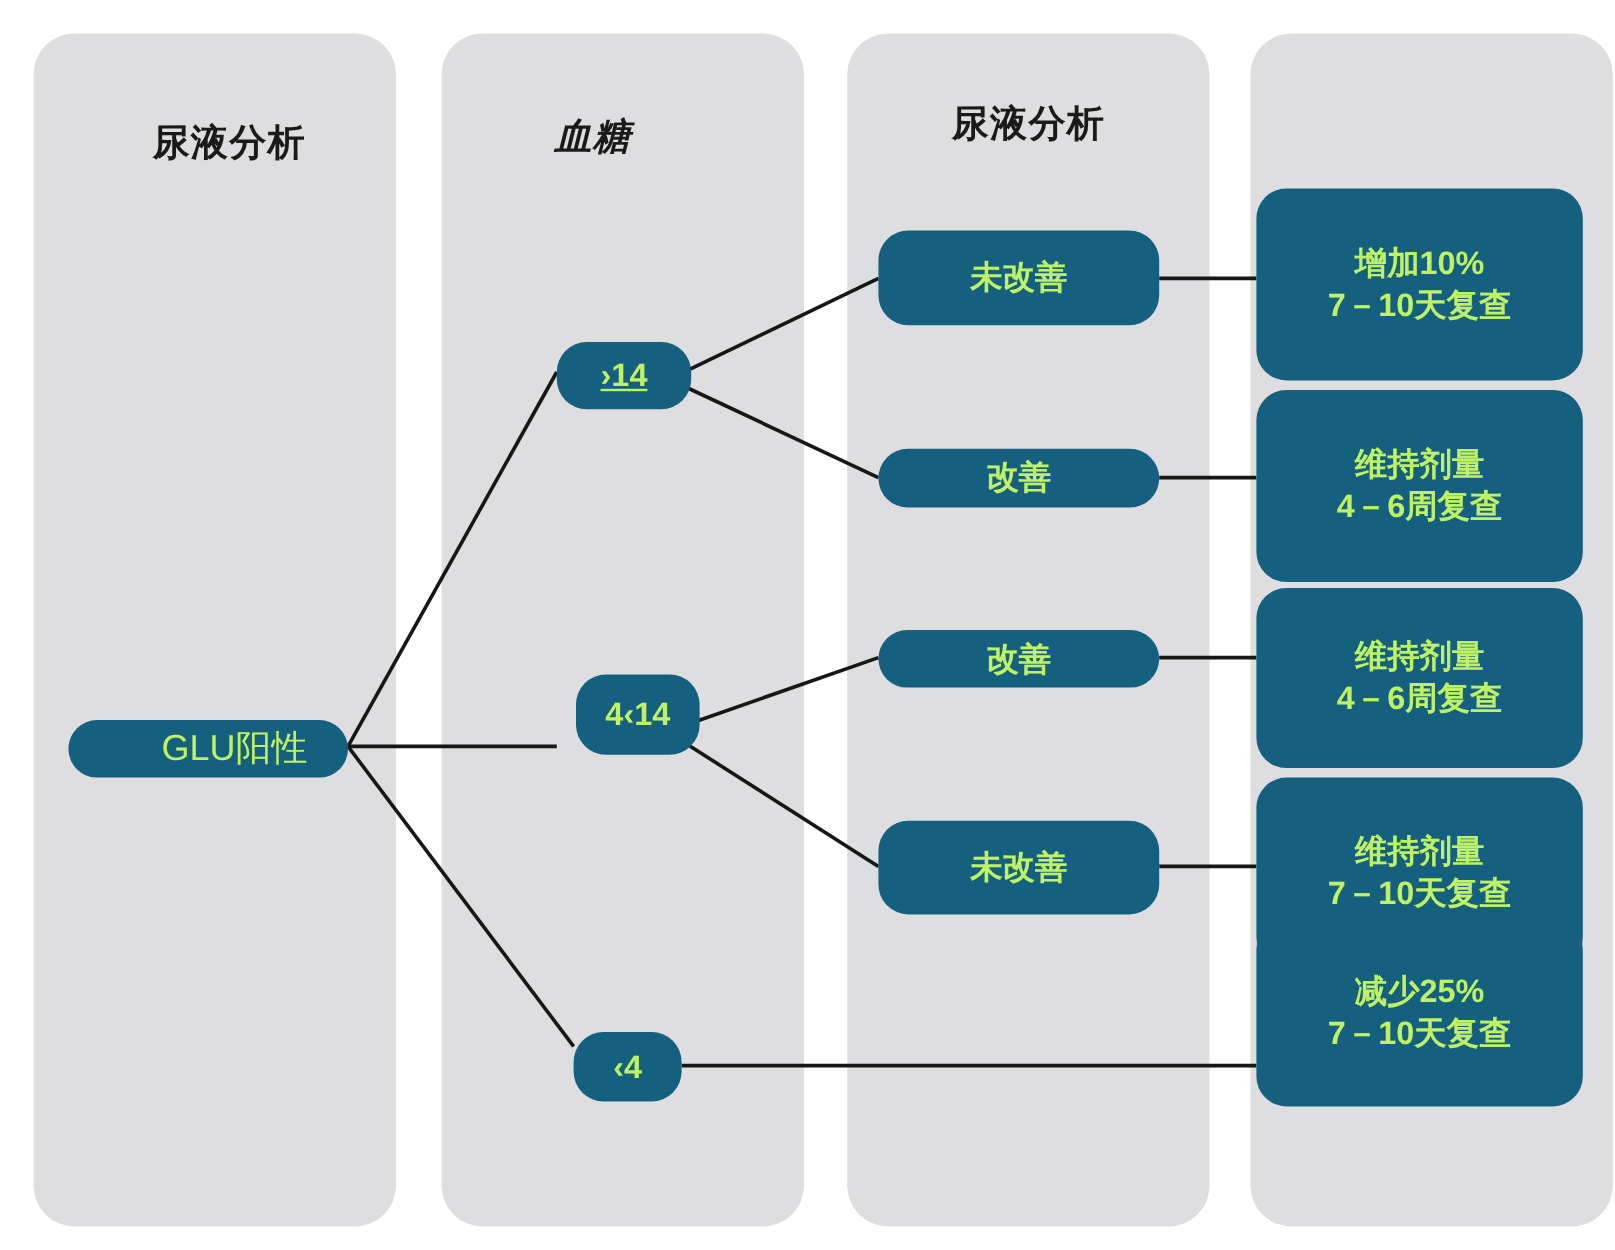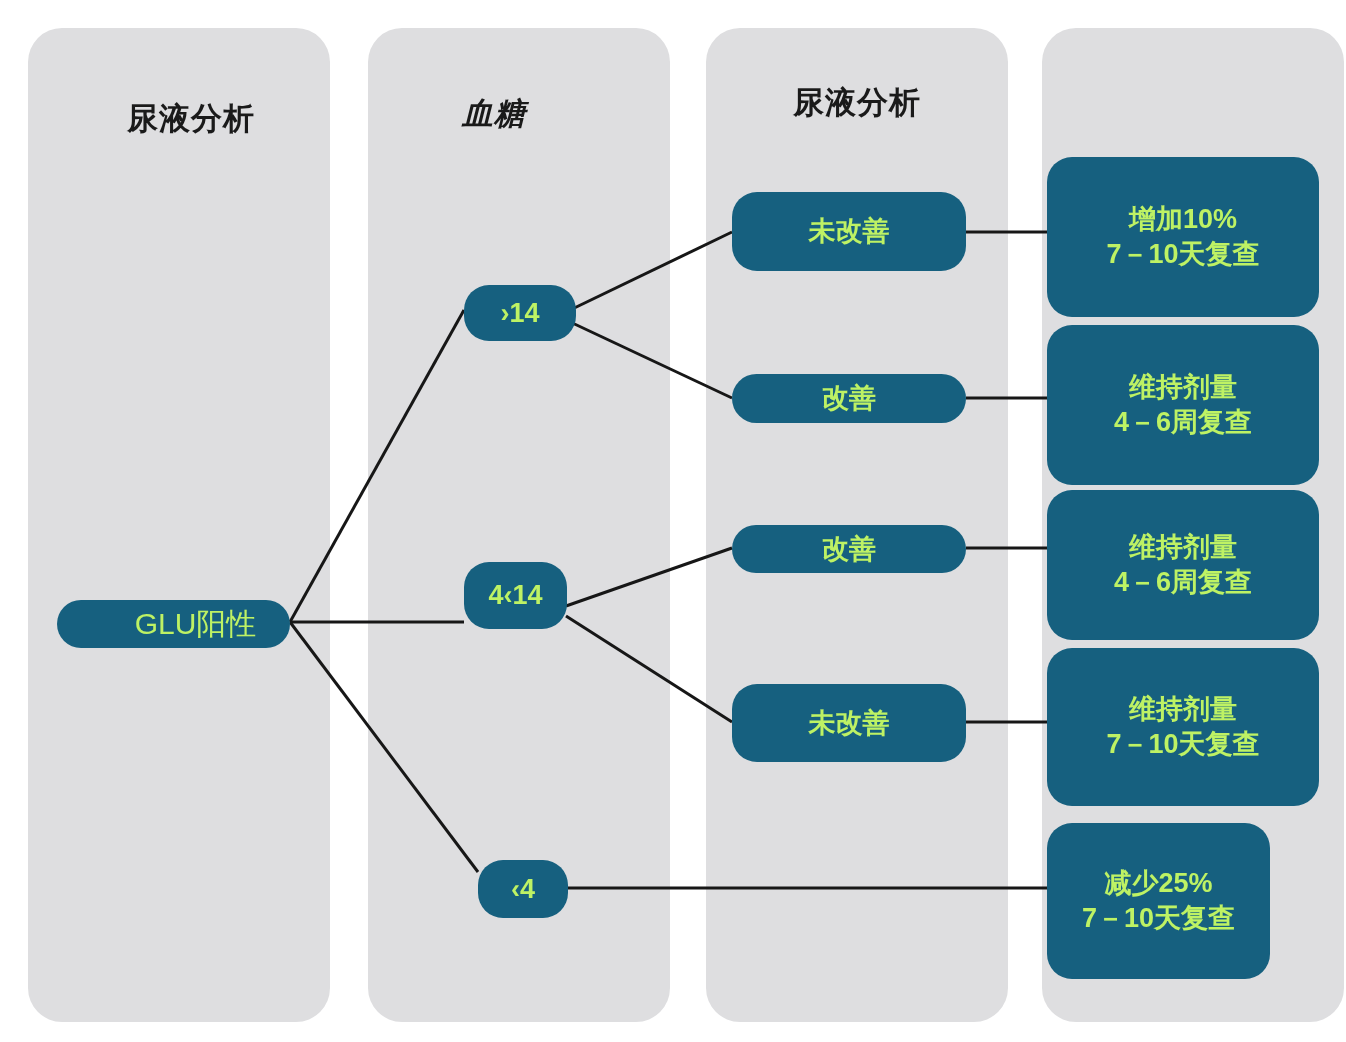--- a/index.html
+++ b/index.html
@@ -112,33 +112,33 @@
     <line x1="966" y1="232" x2="1047" y2="232"></line>
     <line x1="966" y1="398" x2="1047" y2="398"></line>
     <line x1="966" y1="548" x2="1047" y2="548"></line>
     <line x1="966" y1="722" x2="1047" y2="722"></line>
 
     <line x1="568" y1="888" x2="1047" y2="888"></line>
   </svg>
 
   <div class="node root" style="left:57px; top:600px; width:233px; height:48px;">GLU阳性</div>
 
-  <div class="node decision" style="left:464px; top:285px; width:112px; height:56px;">›14</div>
-  <div class="node decision" style="left:464px; top:562px; width:103px; height:67px;">4‹14</div>
+  <div class="node decision" style="left:464px; top:285px; width:112px; height:56px;text-decoration:underline;">›14</div>
+  <div class="node decision" style="left:480px; top:562px; width:103px; height:67px;">4‹14</div>
   <div class="node decision" style="left:478px; top:860px; width:90px; height:58px;">‹4</div>
 
   <div class="node assess" style="left:732px; top:192px; width:234px; height:79px;">未改善</div>
   <div class="node assess" style="left:732px; top:374px; width:234px; height:49px;">改善</div>
   <div class="node assess" style="left:732px; top:525px; width:234px; height:48px;">改善</div>
   <div class="node assess" style="left:732px; top:684px; width:234px; height:78px;">未改善</div>
 
   <div class="node action" style="left:1047px; top:157px; width:272px; height:160px;">增加10%
 7－10天复查</div>
   <div class="node action" style="left:1047px; top:325px; width:272px; height:160px;">维持剂量
 4－6周复查</div>
   <div class="node action" style="left:1047px; top:490px; width:272px; height:150px;">维持剂量
 4－6周复查</div>
   <div class="node action" style="left:1047px; top:648px; width:272px; height:158px;">维持剂量
 7－10天复查</div>
-  <div class="node action" style="left:1047px; top:823px; width:223px; height:156px;">减少25%
+  <div class="node action" style="left:1047px; top:766px; width:272px; height:156px;">减少25%
 7－10天复查</div>
 
 </div>
 
 </body></html>

